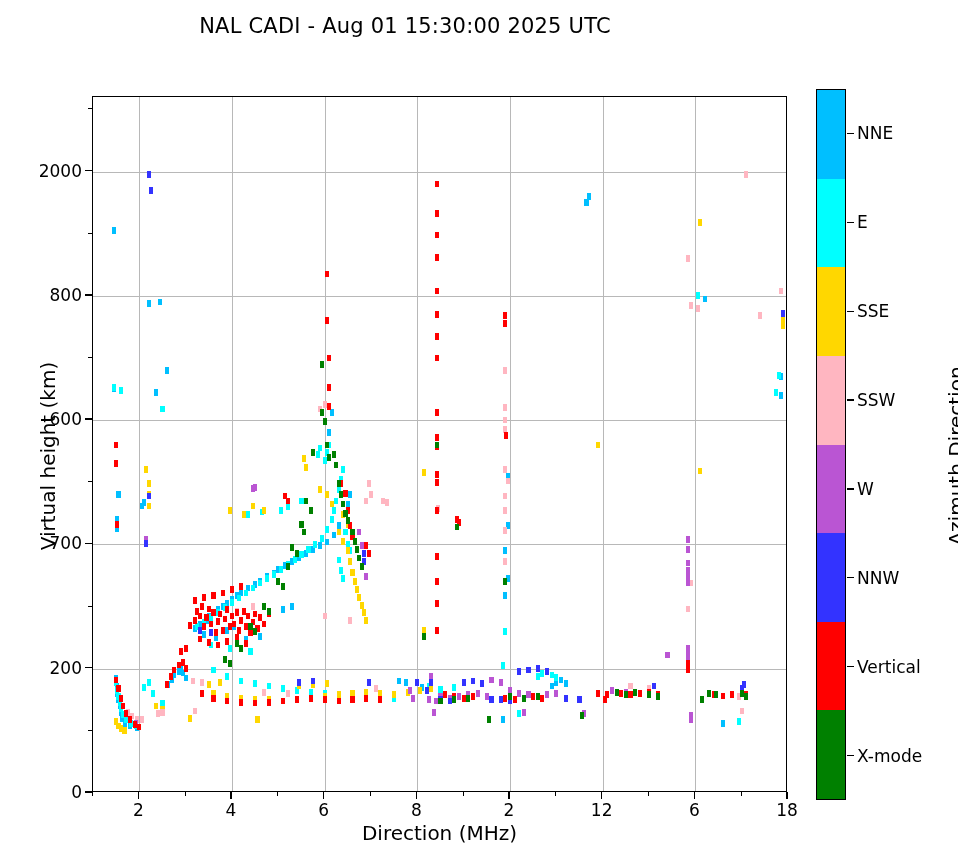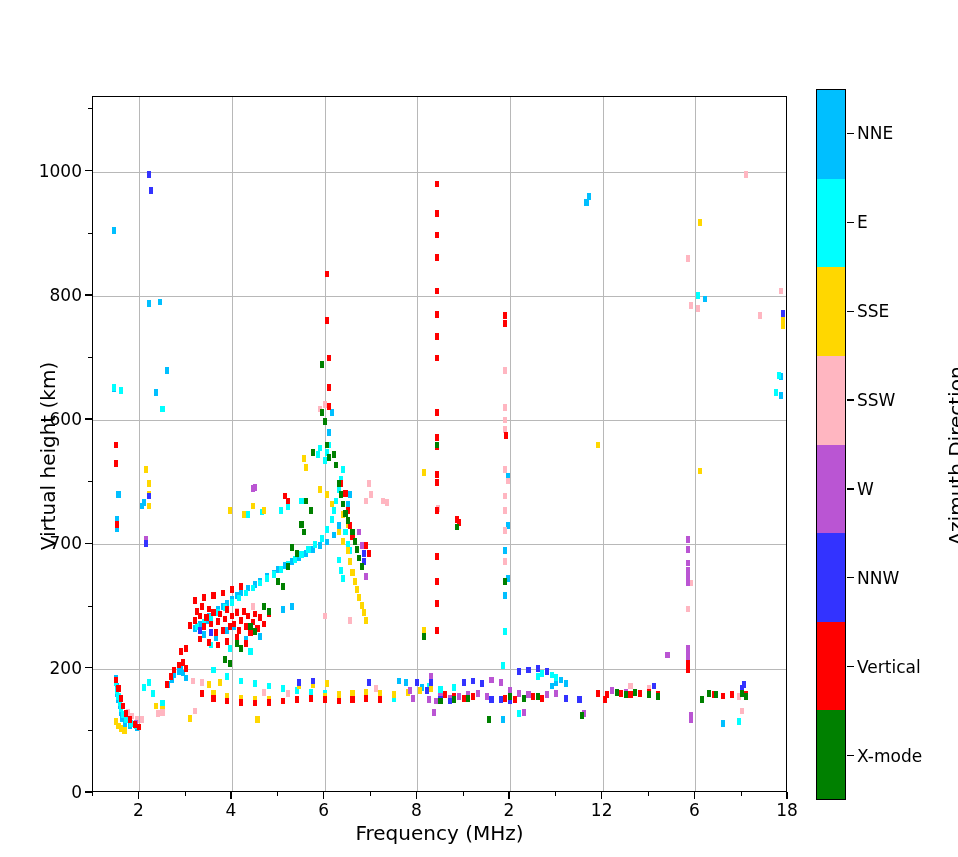--- a/index.html
+++ b/index.html
@@ -166,20 +166,21 @@
     color: #000;
     transform: rotate(-90deg);
     transform-origin: center center;
   }
 </style>
 </head>
 <body>
 
 <div id="figure">
 
+  <div id="title">NAL CADI - Aug 01 15:30:00 2025 UTC</div>
 
   <div id="plot-area">
     <div id="gridlayer">
         <div class="gridline-v" style="left: 46.3px;"></div>
         <div class="gridline-v" style="left: 139px;"></div>
         <div class="gridline-v" style="left: 231.7px;"></div>
         <div class="gridline-v" style="left: 324.3px;"></div>
         <div class="gridline-v" style="left: 417px;"></div>
         <div class="gridline-v" style="left: 509.7px;"></div>
         <div class="gridline-v" style="left: 602.3px;"></div>
@@ -746,21 +747,21 @@
         <div class="pt" style="left: 206.4px; top: 424.1px; width: 4.2px; height: 6.8px; background: rgb(0, 128, 0);"></div>
         <div class="pt" style="left: 208.7px; top: 431.6px; width: 4.2px; height: 6.8px; background: rgb(0, 128, 0);"></div>
         <div class="pt" style="left: 192.5px; top: 465.8px; width: 4.2px; height: 6.8px; background: rgb(0, 128, 0);"></div>
         <div class="pt" style="left: 329.2px; top: 536px; width: 4.2px; height: 6.8px; background: rgb(0, 128, 0);"></div>
       </div>
   </div>
 
   <div id="yaxis-container"></div>
   <div id="xaxis-container"></div>
 
-  <div id="xaxis-title">Frequency (MHz)</div>
+  <div id="xaxis-title">Direction (MHz)</div>
   <div id="yaxis-title">Virtual height (km)</div>
 
   <div id="colorbar">
       <div class="cb-seg" style="height: 12.5%; background: rgb(0, 191, 255);"></div>
       <div class="cb-seg" style="height: 12.5%; background: rgb(0, 255, 255);"></div>
       <div class="cb-seg" style="height: 12.5%; background: rgb(255, 215, 0);"></div>
       <div class="cb-seg" style="height: 12.5%; background: rgb(255, 182, 193);"></div>
       <div class="cb-seg" style="height: 12.5%; background: rgb(186, 85, 211);"></div>
       <div class="cb-seg" style="height: 12.5%; background: rgb(51, 51, 255);"></div>
       <div class="cb-seg" style="height: 12.5%; background: rgb(255, 0, 0);"></div>
@@ -772,21 +773,21 @@
 <div class="ytick-label" style="top: 792px; left: 30px;">0</div>
     <div class="ytick-mark" style="top: 791.35px;"></div>
     <div class="ytick-label" style="top: 667.714px; left: 30px;">200</div>
     <div class="ytick-mark" style="top: 667.064px;"></div>
     <div class="ytick-label" style="top: 543.429px; left: 30px;">700</div>
     <div class="ytick-mark" style="top: 542.779px;"></div>
     <div class="ytick-label" style="top: 419.143px; left: 30px;">600</div>
     <div class="ytick-mark" style="top: 418.493px;"></div>
     <div class="ytick-label" style="top: 294.857px; left: 30px;">800</div>
     <div class="ytick-mark" style="top: 294.207px;"></div>
-    <div class="ytick-label" style="top: 170.571px; left: 30px;">1000</div>
+    <div class="ytick-label" style="top: 170.571px; left: 30px;">2000</div>
     <div class="ytick-mark" style="top: 169.921px;"></div>
     <div class="ytick-minor" style="top: 729.857px;"></div>
     <div class="ytick-minor" style="top: 605.571px;"></div>
     <div class="ytick-minor" style="top: 481.286px;"></div>
     <div class="ytick-minor" style="top: 357px;"></div>
     <div class="ytick-minor" style="top: 232.714px;"></div>
     <div class="ytick-minor" style="top: 108.429px;"></div>
     <div class="xtick-label" style="left: 138.333px;">2</div>
     <div class="xtick-mark" style="left: 137.683px;"></div>
     <div class="xtick-label" style="left: 231px;">4</div>

